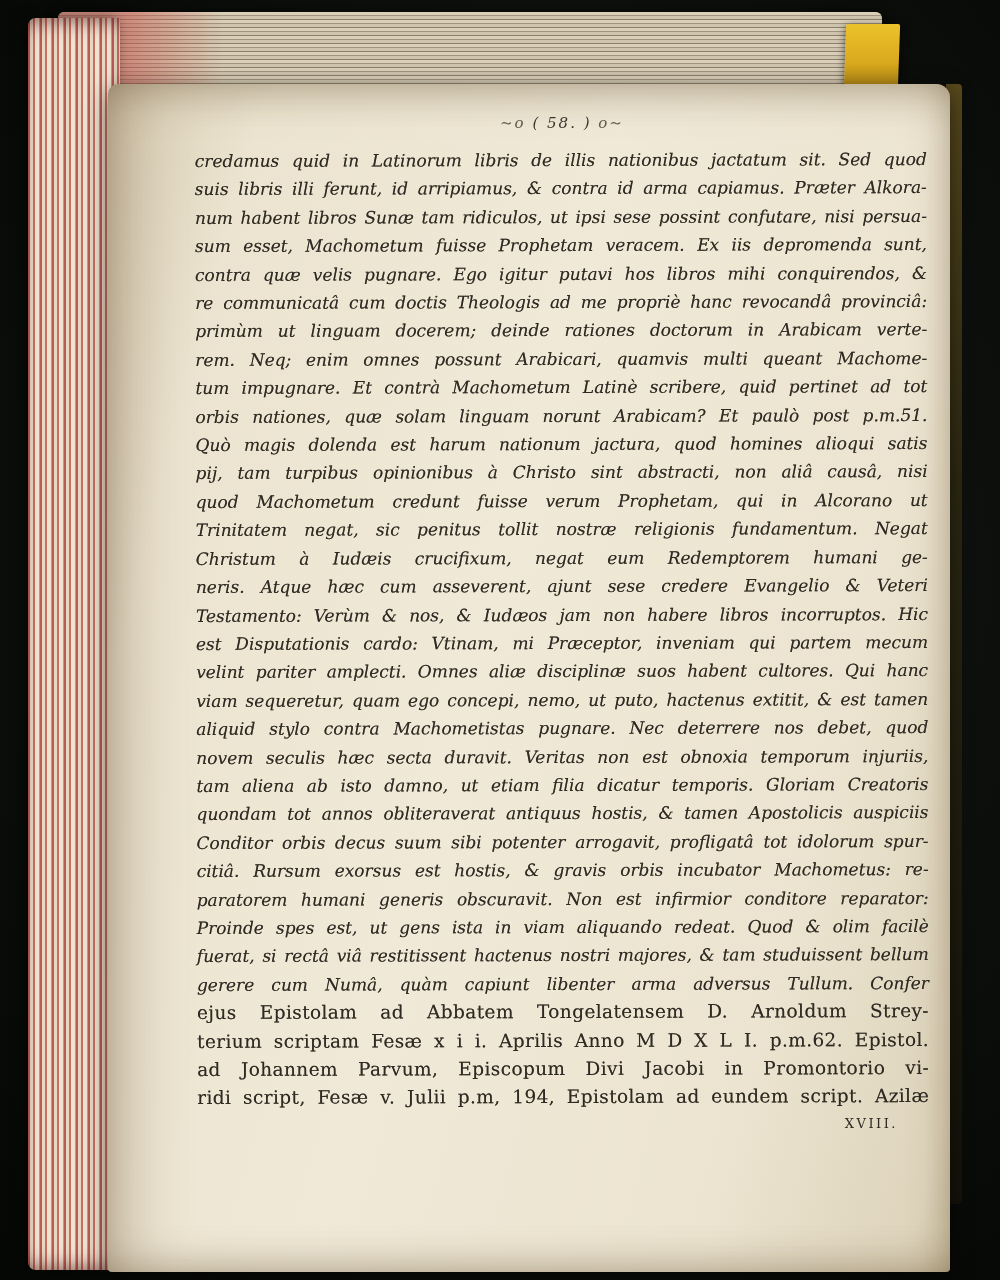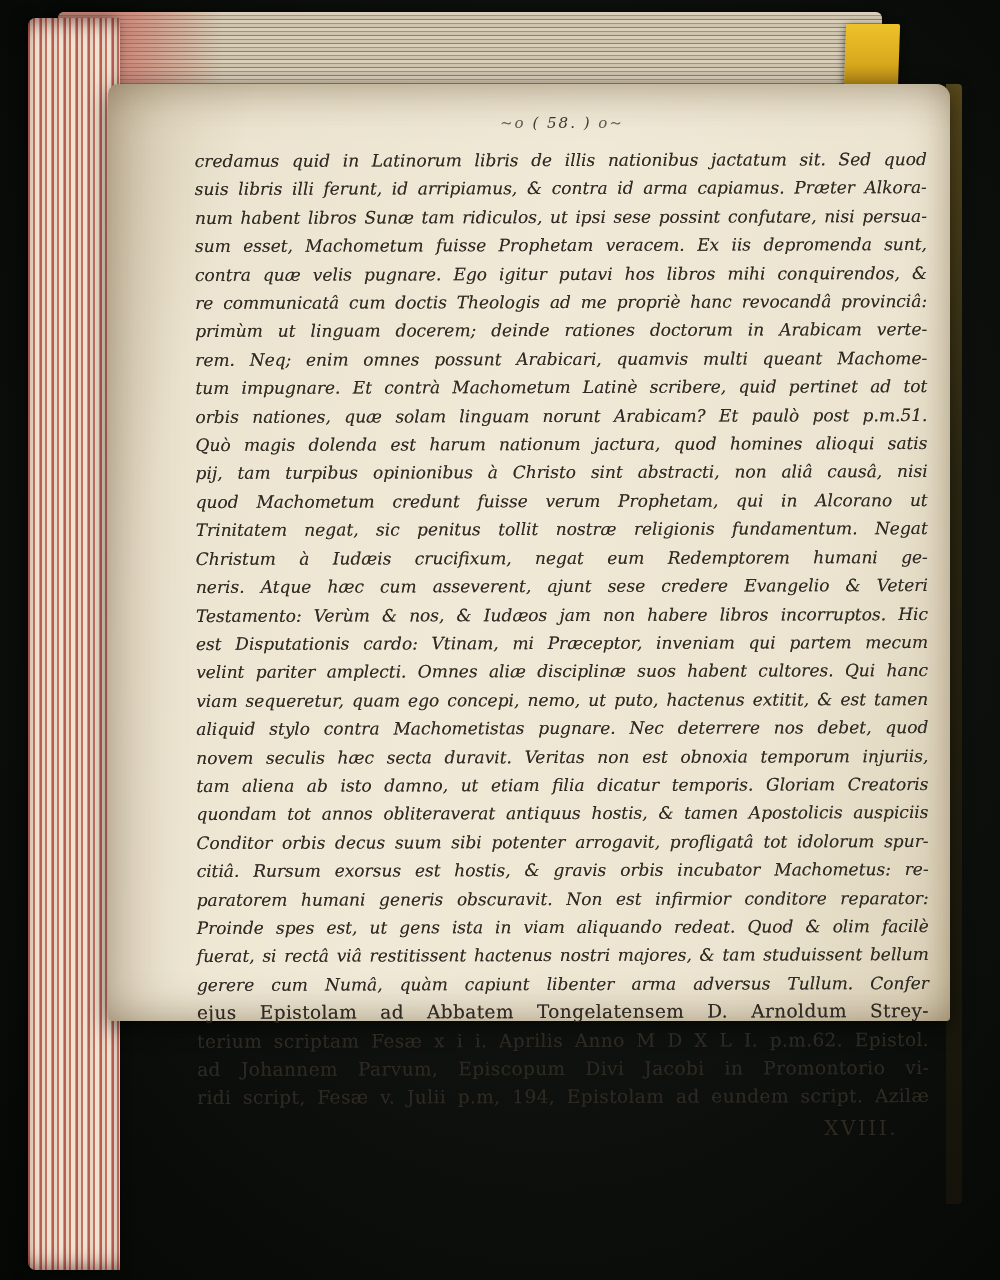--- a/index.html
+++ b/index.html
@@ -40,21 +40,21 @@
     box-shadow:0 2px 8px rgba(0,0,0,.6);
   }
   
   .right-edge{
     position:absolute;left:946px;top:84px;width:16px;height:1120px;
     background:linear-gradient(180deg,#57491c 0%, #2e2913 35%, #14120a 100%);
     border-radius:0 4px 4px 0;
   }
   
   .paper{
-    position:absolute;left:108px;top:84px;width:842px;height:937px;
+    position:absolute;left:108px;top:84px;width:842px;height:1188px;
     border-radius:10px 14px 4px 4px;
     background:linear-gradient(105deg,
       #d8cdb4 0%, #ece4d0 14%, #f0e9d7 45%, #ece4d0 78%, #ded4bc 96%, #d2c7ab 100%);
     box-shadow:
       inset 46px 0 70px -36px rgba(110,85,55,.45),
       inset -18px 0 40px -18px rgba(110,90,55,.38),
       inset 0 30px 46px -26px rgba(115,95,65,.40),
       inset 0 -26px 40px -24px rgba(110,90,60,.35),
       0 6px 22px rgba(0,0,0,.55);
   }
@@ -88,21 +88,21 @@
   .line.r{
     font-style:normal;
     font-size:18.5px;
     letter-spacing:0.4px;
   }
   .signature{
     margin-top:4px;
     padding-right:30px;
     text-align:right;
     font-style:normal;
-    font-size:20px;
+    font-size:13px;
     letter-spacing:2.5px;
     color:#2e2922;
   }
 </style>
 </head>
 <body>
 
 <div class="scene">
 
   <div class="stack-top"></div>

